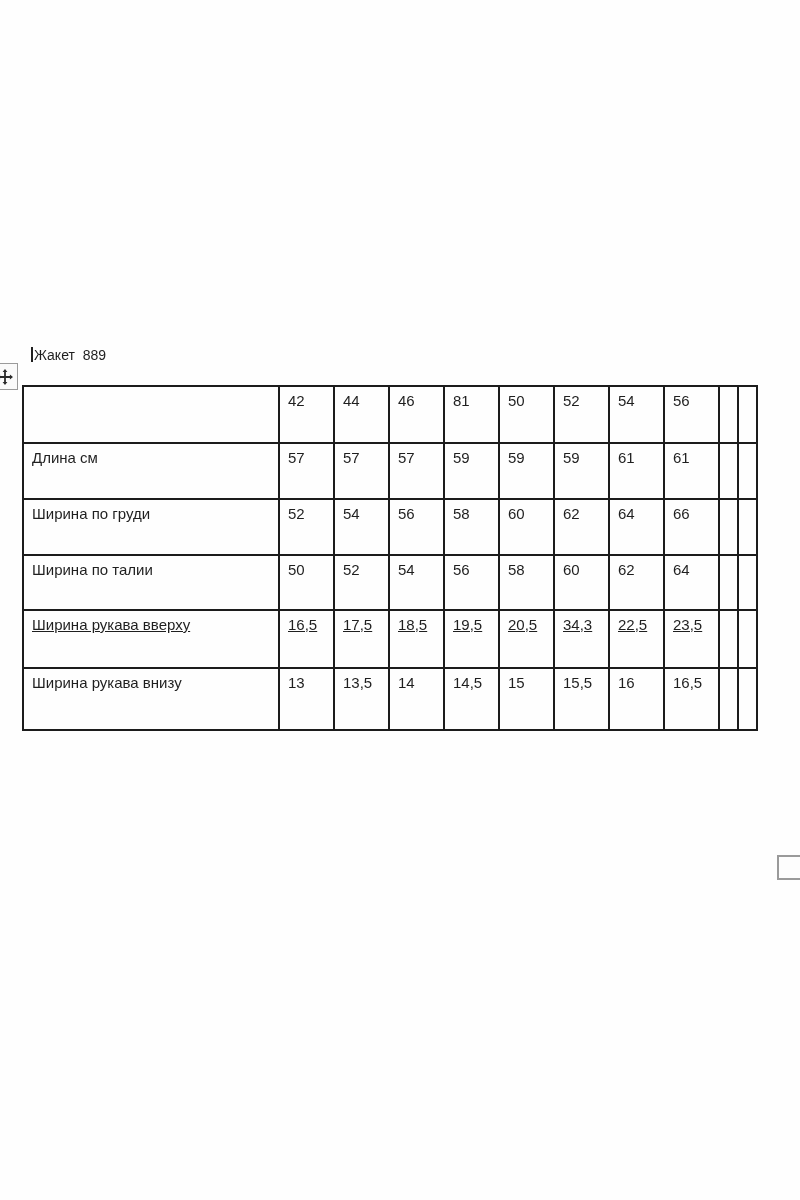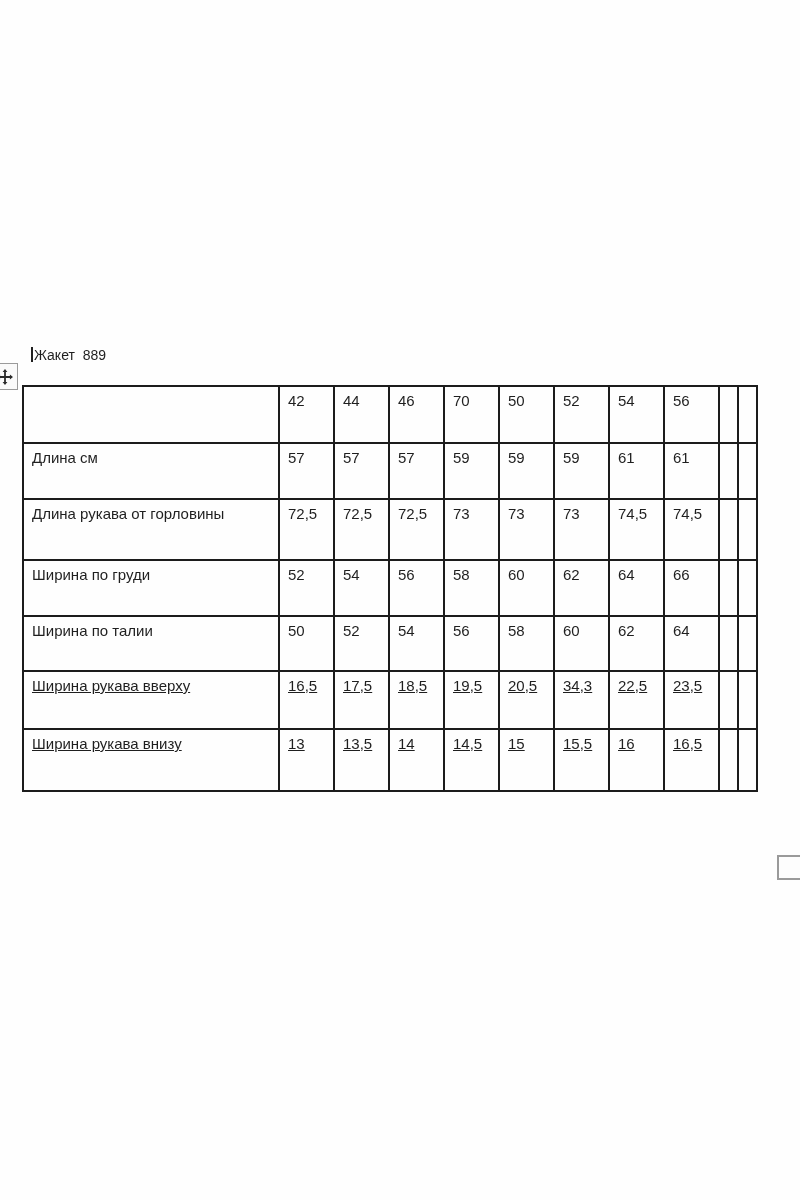--- a/index.html
+++ b/index.html
@@ -71,21 +71,21 @@
   }
   td.label-cell { padding-left: 10px; margin-top: 37px; }
   td.narrow-cell { padding: 0; }
   tr.h-hdr  td { height: 51px; }
   tr.h-r0 td { height: 50px; }
   tr.h-r1 td { height: 55px; }
   tr.h-r2 td { height: 50px; }
   tr.h-r3 td { height: 49px; }
   tr.h-r4 td { height: 49px; }
   tr.h-r5 td { height: 52px; text-decoration: underline; }
-  tr.h-r6 td { height: 56px; text-decoration: underline; }
+  tr.h-r6 td { height: 56px; }
   
   .resize-handle {
     position: absolute;
     left: 777px;
     top: 855px;
     width: 34px;
     height: 25px;
     border: 2px solid #9a9a9a;
     background: #fdfdfd;
     box-sizing: border-box;
@@ -119,54 +119,41 @@
         <col style="width:55px">
       <col style="width:19px">
         <col style="width:19px">
     </colgroup>
     <tbody>
         <tr class="h-hdr">
       <td class="label-cell"></td>
       <td>42</td>
       <td>44</td>
       <td>46</td>
-      <td>70</td>
+      <td>81</td>
       <td>50</td>
       <td>52</td>
       <td>54</td>
       <td>56</td>
       <td class="narrow-cell"></td>
       <td class="narrow-cell"></td>
     </tr>
     <tr class="h-r0">
       <td class="label-cell">Длина см</td>
       <td>57</td>
       <td>57</td>
       <td>57</td>
       <td>59</td>
       <td>59</td>
       <td>59</td>
       <td>61</td>
       <td>61</td>
       <td class="narrow-cell"></td>
       <td class="narrow-cell"></td>
     </tr>
-    <tr class="h-r1">
-      <td class="label-cell">Длина рукава от горловины</td>
-      <td>72,5</td>
-      <td>72,5</td>
-      <td>72,5</td>
-      <td>73</td>
-      <td>73</td>
-      <td>73</td>
-      <td>74,5</td>
-      <td>74,5</td>
-      <td class="narrow-cell"></td>
-      <td class="narrow-cell"></td>
-    </tr>
     <tr class="h-r2">
       <td class="label-cell">Ширина по груди</td>
       <td>52</td>
       <td>54</td>
       <td>56</td>
       <td>58</td>
       <td>60</td>
       <td>62</td>
       <td>64</td>
       <td>66</td>

